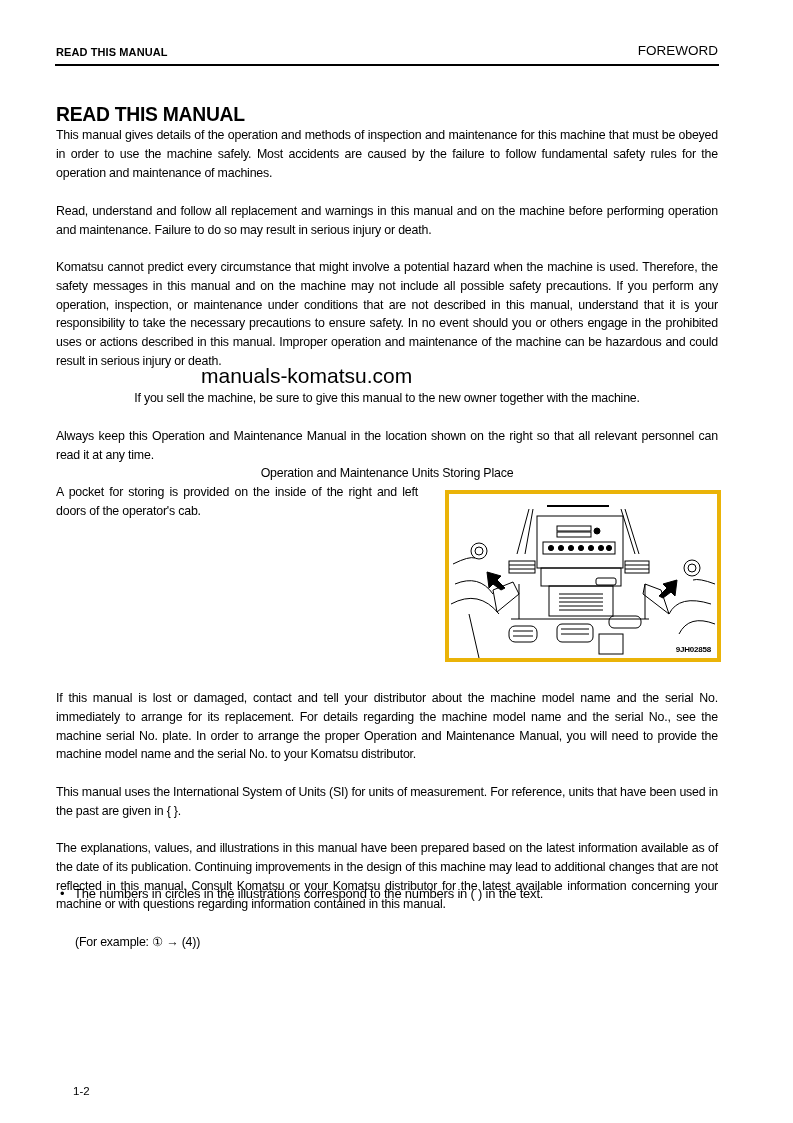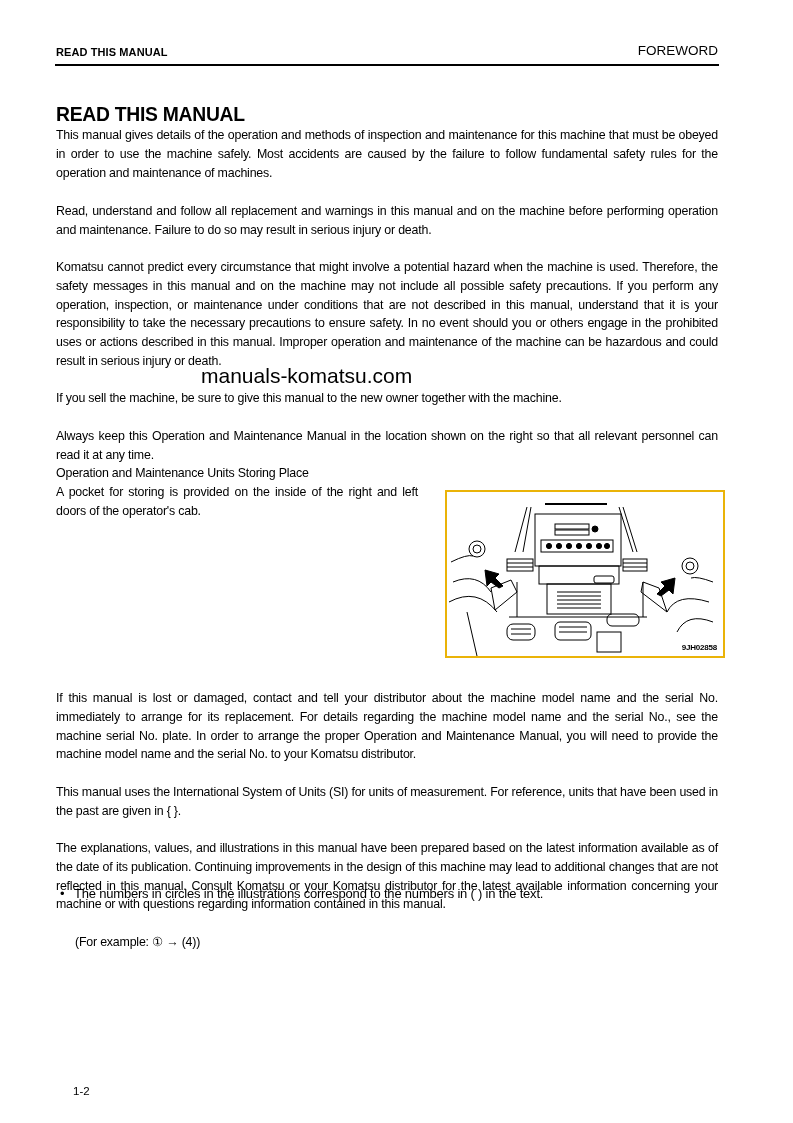--- a/index.html
+++ b/index.html
@@ -22,29 +22,29 @@
     .title {
       position: absolute; left: 56px; top: 102px;
       font-size: 21px; font-weight: bold; letter-spacing: -0.3px;
       transform: scaleX(0.92); transform-origin: left;
     }
     .p {
       position: absolute; left: 56px; width: 662px;
       font-size: 12.4px; line-height: 18.8px; text-align: justify;
       letter-spacing: -0.2px;
     }
-    .p.nojust { text-align: left; }
+    .p.nojust { text-align: center; }
     .watermark {
       position: absolute; left: 201px; top: 364px;
       font-size: 21px; color: #000000; letter-spacing: 0px;
       font-family: "Liberation Sans", sans-serif;
     }
     .figure {
       position: absolute; left: 445px; top: 490px; width: 268px; height: 164px;
-      border: 2px solid #eab308; background: #fff; padding-left: 8px;
+      border: 4px solid #eab308; background: #fff;
     }
     .figure svg { position: absolute; left: 0; top: 0; }
     .fig-code {
       position: absolute; right: 6px; bottom: 4px; font-size: 8px;
       font-weight: bold; letter-spacing: -0.2px;
     }
     .bullet {
       position: absolute; left: 60px; top: 885px;
       font-size: 13px; line-height: 18.8px; letter-spacing: -0.2px;
     }

